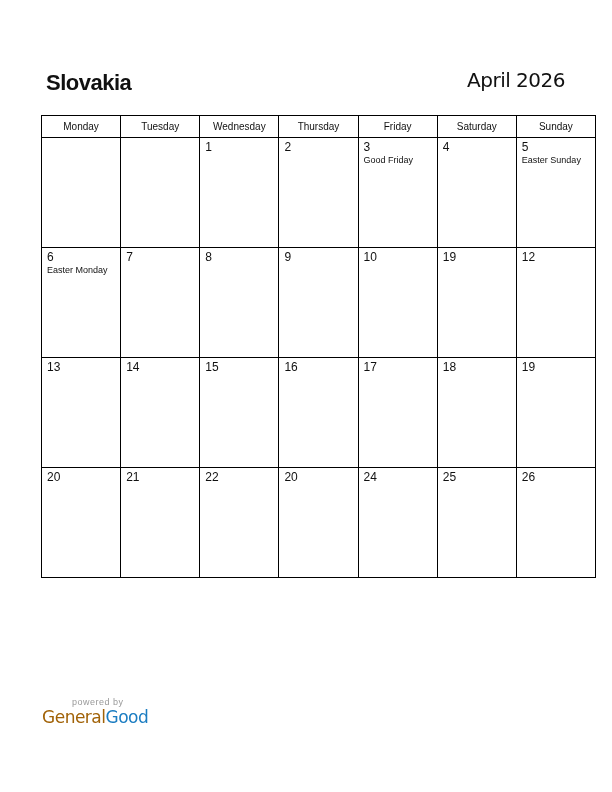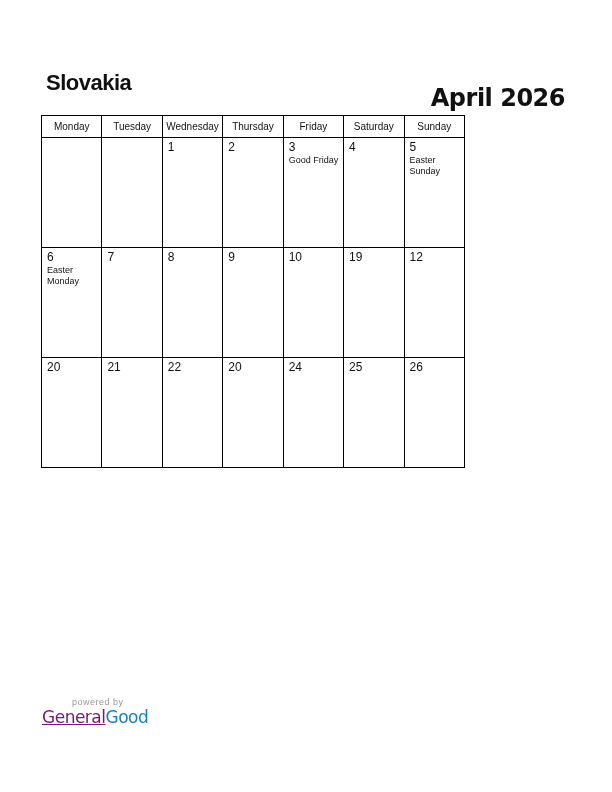--- a/index.html
+++ b/index.html
@@ -1,27 +1,27 @@
 <!DOCTYPE html>
 <html><head>
 <meta charset="utf-8">
 <style>
   html,body{margin:0;padding:0;background:#fff;}
   body{width:612px;height:792px;position:relative;font-family:"Liberation Sans","DejaVu Sans",sans-serif;color:#111;overflow:hidden;}
   .title-left{position:absolute;left:46px;top:70px;font-size:22px;font-weight:bold;font-family:Liberation Sans, sans-serif;letter-spacing:-0.5px;}
-  .title-right{position:absolute;right:47px;top:84px;font-size:24px;font-weight:bold;font-family:"DejaVu Sans",sans-serif;letter-spacing:-0.5px;}
-  table.cal{position:absolute;left:41px;top:115px;width:424px;border-collapse:collapse;table-layout:fixed;}
+  .title-right{position:absolute;right:47px;top:68px;font-size:20px;font-weight:normal;font-family:"DejaVu Sans",sans-serif;letter-spacing:-0.5px;}
+  table.cal{position:absolute;left:41px;top:115px;width:555px;border-collapse:collapse;table-layout:fixed;}
   table.cal th,table.cal td{border:1px solid #000;padding:0;}
   table.cal th{height:21px;font-weight:normal;font-size:10px;text-align:center;vertical-align:middle;}
   table.cal td{height:109px;vertical-align:top;}
   .day-num{display:block;font-size:12px;margin:2px 0 0 5px;line-height:14px;}
   .holiday{display:block;font-size:9px;margin:1px 0 0 5px;line-height:11px;}
   .powered{position:absolute;left:45px;top:697px;font-size:9px;color:#999;letter-spacing:0.5px;padding-left:27px;}
   .brand{position:absolute;left:42px;top:707px;font-size:17px;font-family:"DejaVu Sans",sans-serif;letter-spacing:-0.5px;}
-  .brand .g{color:#701a75;text-decoration:underline;}
+  .brand .g{color:#a16207;}
   .brand .b{color:#1a7cc1;}
 </style>
 </head>
 <body>
 
 <div class="title-left">Slovakia</div>
 <div class="title-right">April 2026</div>
 
 <table class="cal">
   <thead>
@@ -80,20 +80,43 @@
         </td>
         <td>
           <span class="day-num">19</span>
         </td>
         <td>
           <span class="day-num">12</span>
         </td>
       </tr>
       <tr>
         <td>
+          <span class="day-num">13</span>
+        </td>
+        <td>
+          <span class="day-num">14</span>
+        </td>
+        <td>
+          <span class="day-num">15</span>
+        </td>
+        <td>
+          <span class="day-num">16</span>
+        </td>
+        <td>
+          <span class="day-num">17</span>
+        </td>
+        <td>
+          <span class="day-num">18</span>
+        </td>
+        <td>
+          <span class="day-num">19</span>
+        </td>
+      </tr>
+      <tr>
+        <td>
           <span class="day-num">20</span>
         </td>
         <td>
           <span class="day-num">21</span>
         </td>
         <td>
           <span class="day-num">22</span>
         </td>
         <td>
           <span class="day-num">20</span>

